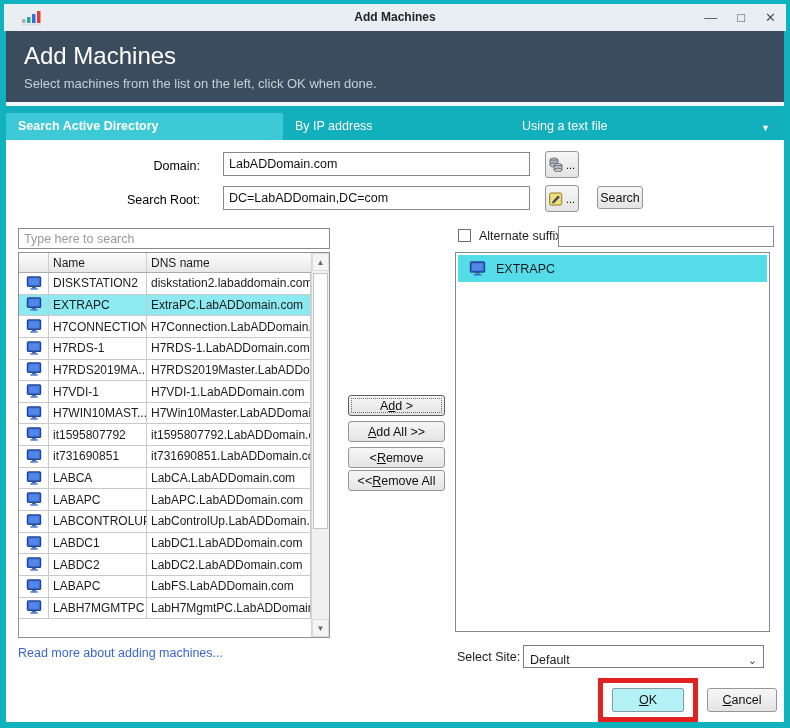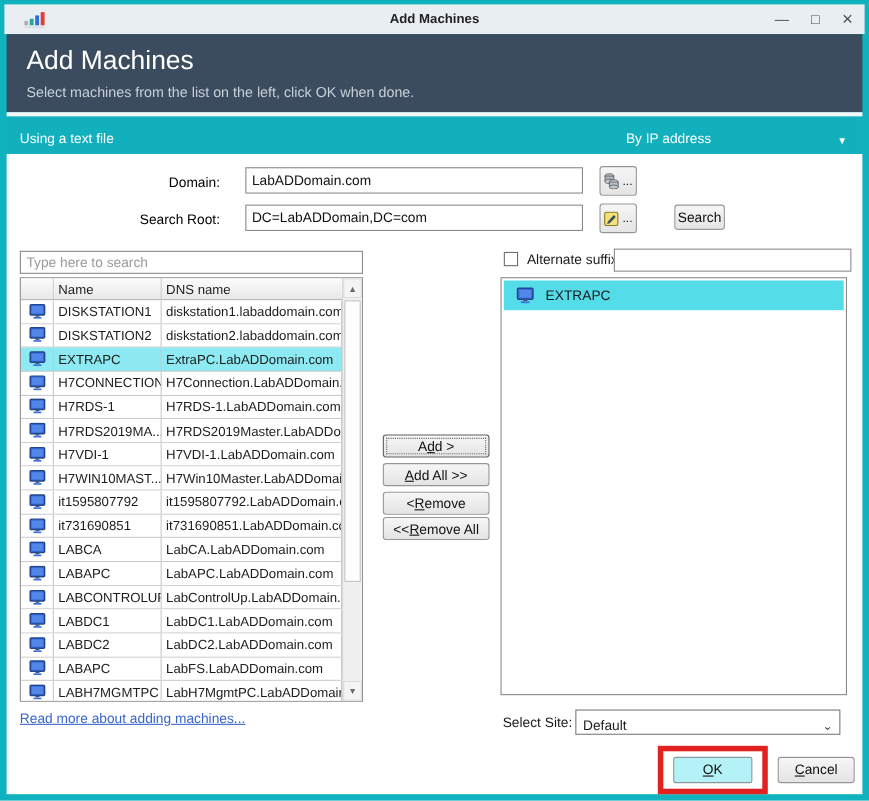--- a/index.html
+++ b/index.html
@@ -53,21 +53,21 @@
   .c-name { width:98px; padding-left:4px; font-size:12px; }
   .c-dns  { flex:1; padding-left:4px; font-size:12px; }
   .h-icon { width:30px; } .h-name { width:98px; } .h-dns { flex:1; }
 
   .scrollbar { position:absolute; top:0; right:0; bottom:0; width:18px; background:#f0f0f0; border-left:1px solid #d6d6d6; }
   .sb-btn { position:absolute; left:0; right:0; height:18px; background:#f4f4f4; border:1px solid #dcdcdc;
             display:flex; align-items:center; justify-content:center; font-size:8px; color:#636b72; }
   .sb-up { top:0; } .sb-down { bottom:0; }
   .sb-thumb { position:absolute; left:1px; right:1px; top:20px; height:256px; background:#fdfdfd; border:1px solid #c4c4c4; }
 
-  .link { color:#3a66cc; text-decoration:underline; font-size:12.5px; cursor:pointer; }
+  .link { color:#3a66cc; font-size:12.5px; cursor:pointer; }
 
   
   .checkbox { width:13px; height:13px; border:1px solid #6e6e6e; background:#fff; }
   .rlist { border:1px solid #8a8a8a; background:#fff; }
   .ritem { position:absolute; left:2px; right:2px; top:2px; height:27px; background:#55dce9;
            display:flex; align-items:center; gap:10px; padding-left:11px; font-size:12.5px; }
 
   .dropdown { border:1px solid #7a7a7a; background:#fff; display:flex; align-items:flex-end; padding:0 6px; font-size:12.5px; }
   .dropdown .dd-caret { margin-left:auto; color:#444; font-size:11px; }
 
@@ -95,22 +95,23 @@
     </div>
   </div>
 
   <div class="header">
     <h1>Add Machines</h1>
     <div class="sub">Select machines from the list on the left, click OK when done.</div>
   </div>
   <div class="header-gap"></div>
 
   <div class="tabbar">
+    <div class="tab selected" style="width:277px">Search Active Directory</div>
+    <div class="tab" style="width:227px">By IP address</div>
     <div class="tab" style="flex:1">Using a text file</div>
-    <div class="tab" style="width:227px">By IP address</div>
     <span class="tab-caret">▼</span>
   </div>
 
   <div class="content">
 
     <div class="abs f-label" style="left:54px; top:19px;">Domain:</div>
     <input type="text" class="abs" style="left: 217px; top: 12px; width: 307px; height: 24px;" value="LabADDomain.com">
     <div class="btn browse-btn abs" style="left:539px; top:11px; width:34px; height:27px;">
       <svg width="14" height="15" viewBox="0 0 14 15">
         <ellipse cx="5" cy="3" rx="4" ry="2" fill="#c3c9cf" stroke="#5d6166" stroke-width="0.8"></ellipse>
@@ -125,43 +126,31 @@
 
     <div class="abs f-label" style="left:54px; top:53px;">Search Root:</div>
     <input type="text" class="abs" style="left: 217px; top: 46px; width: 307px; height: 24px;" value="DC=LabADDomain,DC=com">
     <div class="btn browse-btn abs" style="left:539px; top:45px; width:34px; height:27px;">
       <svg width="14" height="14" viewBox="0 0 14 14">
         <rect x="0.7" y="1" width="12" height="12" rx="1.5" fill="#f2e07c" stroke="#8a7a1e" stroke-width="1"></rect>
         <path d="M3.5 9.5 L9 3.5 L10.8 5.2 L5.2 11 L3 11.6 Z" fill="#3b4c5e"></path>
       </svg>
       <span class="dots">...</span>
     </div>
-    <div class="btn abs" style="left:591px; top:46px; width:46px; height:23px;margin-left:16px;">Search</div>
+    <div class="btn abs" style="left:591px; top:46px; width:46px; height:23px;">Search</div>
 
     <input type="text" class="abs" style="left: 12px; top: 88px; width: 312px; height: 21px;" placeholder="Type here to search">
 
     <div class="mtable abs" style="left:12px; top:112px; width:312px; height:386px;">
       <div class="thead" style="margin-right:17px;">
         <div class="h-icon"></div>
         <div class="h-name">Name</div>
         <div class="h-dns">DNS name</div>
       </div>
       <div class="rows" id="rows">
-          <div class="trow">
-            <div class="c-icon">
-              <svg width="16" height="15" viewBox="0 0 17 16">
-                <rect x="1.5" y="1" width="14" height="10" rx="1" fill="#3a70dd" stroke="#23458d" stroke-width="1.4"></rect>
-                <rect x="3.2" y="2.6" width="10.6" height="6.8" fill="#5287ea"></rect>
-                <rect x="6.5" y="11.2" width="4" height="1.6" fill="#45587e"></rect>
-                <rect x="4.6" y="13" width="7.8" height="1.6" fill="#3a70dd"></rect>
-              </svg>
-            </div>
-            <div class="c-name">DISKSTATION1</div>
-            <div class="c-dns">diskstation1.labaddomain.com</div>
-          </div>
           <div class="trow">
             <div class="c-icon">
               <svg width="16" height="15" viewBox="0 0 17 16">
                 <rect x="1.5" y="1" width="14" height="10" rx="1" fill="#3a70dd" stroke="#23458d" stroke-width="1.4"></rect>
                 <rect x="3.2" y="2.6" width="10.6" height="6.8" fill="#5287ea"></rect>
                 <rect x="6.5" y="11.2" width="4" height="1.6" fill="#45587e"></rect>
                 <rect x="4.6" y="13" width="7.8" height="1.6" fill="#3a70dd"></rect>
               </svg>
             </div>
             <div class="c-name">DISKSTATION2</div>

